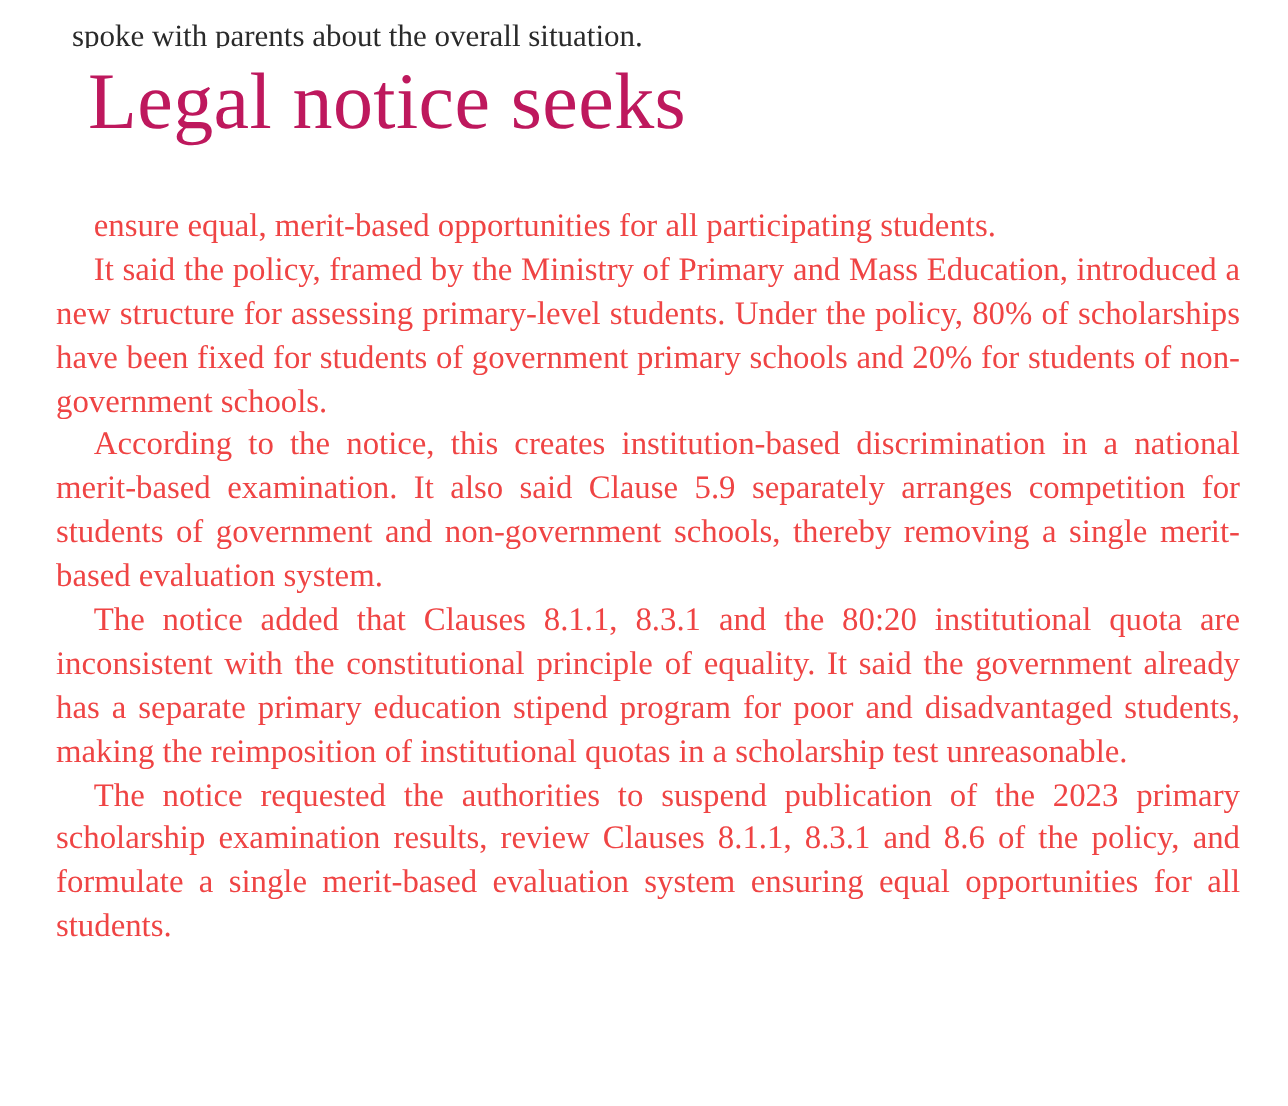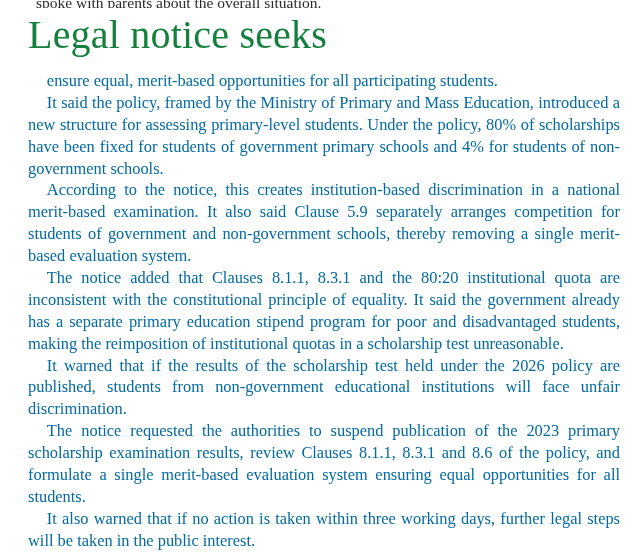--- a/index.html
+++ b/index.html
@@ -28,60 +28,58 @@
     left: 36px;
     width: 420px;
     height: 14px;
     overflow: hidden;
     font-family: "Liberation Serif", serif;
     font-size: 15.5px;
     color: #2a2a2a;
     white-space: nowrap;
   }
   .headline {
-    margin: 0;
+    margin: 16px;
     padding: 14px 0 2px 22px;
     font-family: "Liberation Serif", serif;
     font-weight: 400;
     font-size: 40px;
     line-height: 1.05;
     letter-spacing: 0.2px;
-    color: #15803d;
+    color: #be185d;
   }
   .article {
     padding: 12px 14px 0 22px;
   }
   .article p {
     margin: 0;
     font-size: 16.4px;
     line-height: 1.335;
     text-align: justify;
     text-justify: inter-word;
-    color: #0369a1;
+    color: #ef4444;
     hyphens: manual;
   }
   .article p + p {
     text-indent: 1.15em;
   }
   .article p.first {
     text-indent: 1.15em;
   }
 </style>
 </head>
 <body>
 
 <div class="page">
 
   <div class="clipped-line">spoke with parents about the overall situation.</div>
 
   <h1 class="headline">Legal notice seeks</h1>
 
   <div class="article">
     <p class="first">ensure equal, merit-based opportunities for all participating students.</p>
-    <p>It said the policy, framed by the Ministry of Primary and Mass Education, introduced a new structure for assessing primary-level students. Under the policy, 80% of scholarships have been fixed for students of government primary schools and 4% for students of non-government schools.</p>
+    <p>It said the policy, framed by the Ministry of Primary and Mass Education, introduced a new structure for assessing primary-level students. Under the policy, 80% of scholarships have been fixed for students of government primary schools and 20% for students of non-government schools.</p>
     <p>According to the notice, this creates institution-based discrimination in a national merit-based examination. It also said Clause 5.9 separately arranges competition for students of government and non-government schools, thereby removing a single merit-based evaluation system.</p>
     <p>The notice added that Clauses 8.1.1, 8.3.1 and the 80:20 institutional quota are inconsistent with the constitutional principle of equality. It said the government already has a separate primary education stipend program for poor and disadvantaged students, making the reimposition of institutional quotas in a scholarship test unreasonable.</p>
-    <p>It warned that if the results of the scholarship test held under the 2026 policy are published, students from non-government educational institutions will face unfair discrimination.</p>
     <p>The notice requested the authorities to suspend publication of the 2023 primary scholarship examination results, review Clauses 8.1.1, 8.3.1 and 8.6 of the policy, and formulate a single merit-based evaluation system ensuring equal opportunities for all students.</p>
-    <p>It also warned that if no action is taken within three working days, further legal steps will be taken in the public interest.</p>
   </div>
 
 </div>
 
 </body></html>

